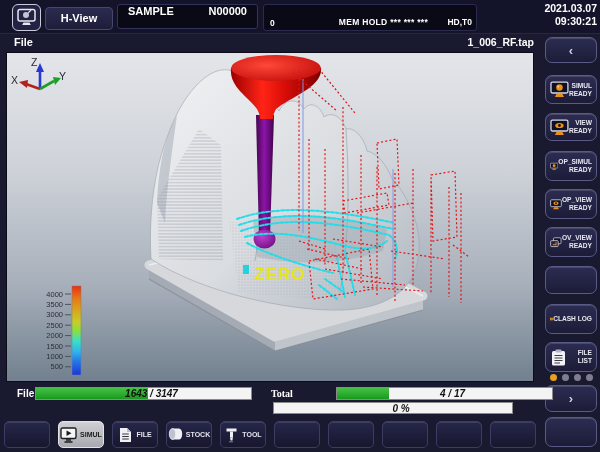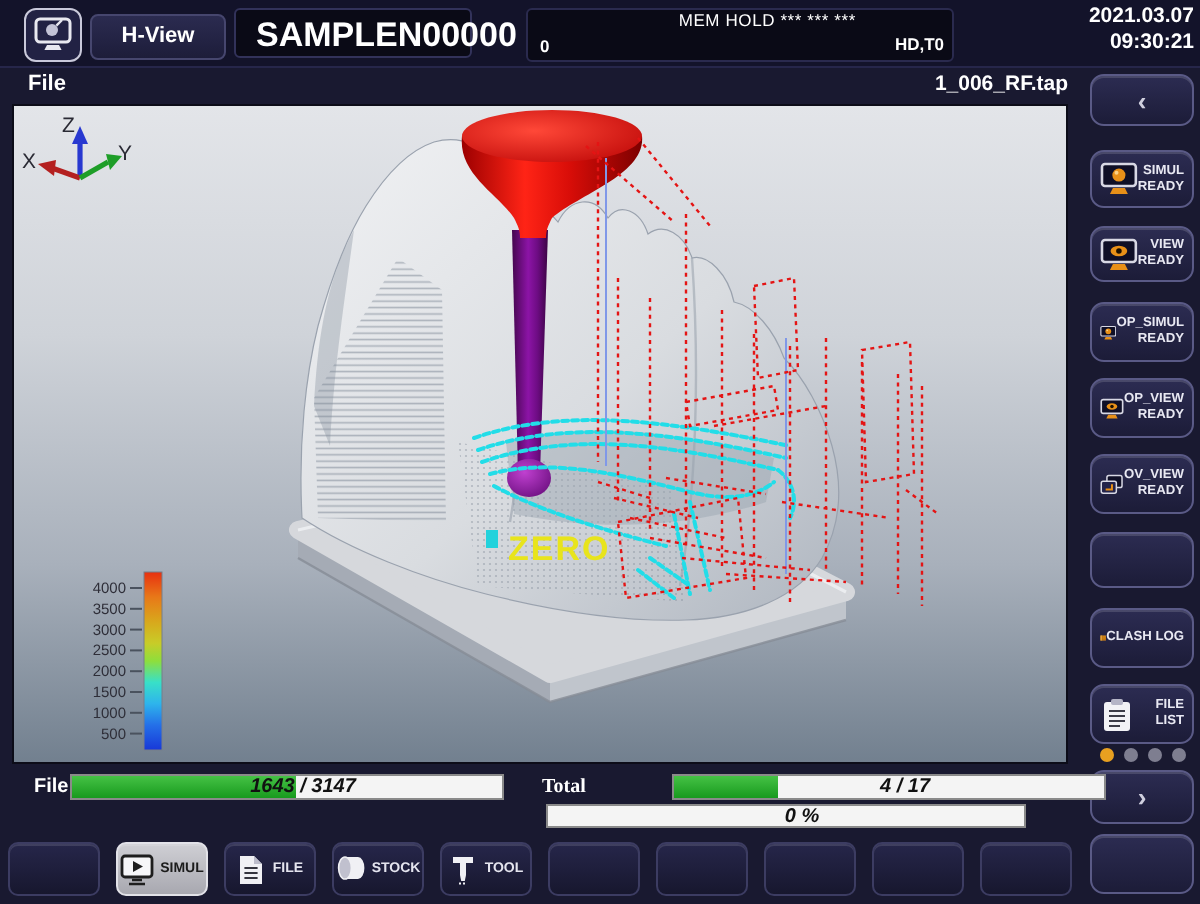--- a/index.html
+++ b/index.html
@@ -1,24 +1,24 @@
 <!DOCTYPE html>
 <html><head>
 <meta charset="utf-8">
 <style>
   html,body{margin:0;padding:0;background:#000;}
   .app{position:relative;width:600px;height:452px;background:#191930;font-family:"Liberation Sans",sans-serif;overflow:hidden;}
   
   .header{position:absolute;left:0;top:0;width:600px;height:33px;background:#13132a;border-bottom:1px solid #26264a;}
   .app-icon-btn{position:absolute;left:12px;top:4px;width:27px;height:25px;background:#222244;border:1.6px solid #c9c9da;border-radius:6px;display:flex;align-items:center;justify-content:center;}
   .hview-btn{position:absolute;left:45px;top:7px;width:66px;height:21px;background:linear-gradient(#2b2b50,#1d1d3a);border:1px solid #46466e;border-radius:4px;color:#fff;font-size:11px;font-weight:bold;text-align:center;line-height:20px;}
-  .program-box{position:absolute;left:117px;top:4px;width:119px;height:25px;background:#0a0a16;border:1px solid #32325a;border-radius:3px;color:#fff;font-size:17px;font-weight:bold;display:flex;align-items:flex-end;justify-content:space-between;padding:0 10px;box-sizing:border-box;}
+  .program-box{position:absolute;left:117px;top:4px;width:141px;height:25px;background:#0a0a16;border:1px solid #32325a;border-radius:3px;color:#fff;font-size:11px;font-weight:bold;display:flex;align-items:flex-start;justify-content:space-between;padding:0 10px;box-sizing:border-box;}
   .status-panel{position:absolute;left:263px;top:4px;width:212px;height:25px;background:#0a0a16;border:1px solid #2a2a4e;border-radius:3px;color:#fff;}
   .status-zero{position:absolute;left:6px;bottom:2px;font-size:8.5px;font-weight:bold;}
-  .status-mode{position:absolute;right:48px;bottom:15px;font-size:8.5px;font-weight:normal;letter-spacing:.3px;text-align:right;}
+  .status-mode{position:absolute;right:48px;bottom:3px;font-size:8.5px;font-weight:bold;letter-spacing:.3px;text-align:right;}
   .status-tool{position:absolute;right:4px;bottom:3px;font-size:8.5px;font-weight:bold;}
   .datetime{position:absolute;right:3px;top:2px;text-align:right;color:#fff;font-size:10.5px;font-weight:bold;line-height:13px;}
   
   .mode-label{position:absolute;left:14px;top:36px;color:#fff;font-size:11px;font-weight:bold;}
   .file-name{position:absolute;right:66px;top:36px;color:#fff;font-size:10.5px;font-weight:bold;text-align:right;}
   
   .viewport{position:absolute;left:6px;top:52px;width:528px;height:330px;background:linear-gradient(#e3e5e9 0%,#cfd3d9 35%,#a8b0bb 70%,#72808f 100%);border:1px solid #0c0c18;box-sizing:border-box;}
   .viewport svg{position:absolute;left:0;top:0;}
   
   .side-btn{position:absolute;left:545px;width:52px;background:linear-gradient(#2c2c52,#1c1c38);border:1px solid #5a5a86;border-radius:7px;box-shadow:inset 0 1px 0 rgba(255,255,255,.14);box-sizing:border-box;color:#e8e8f2;}

